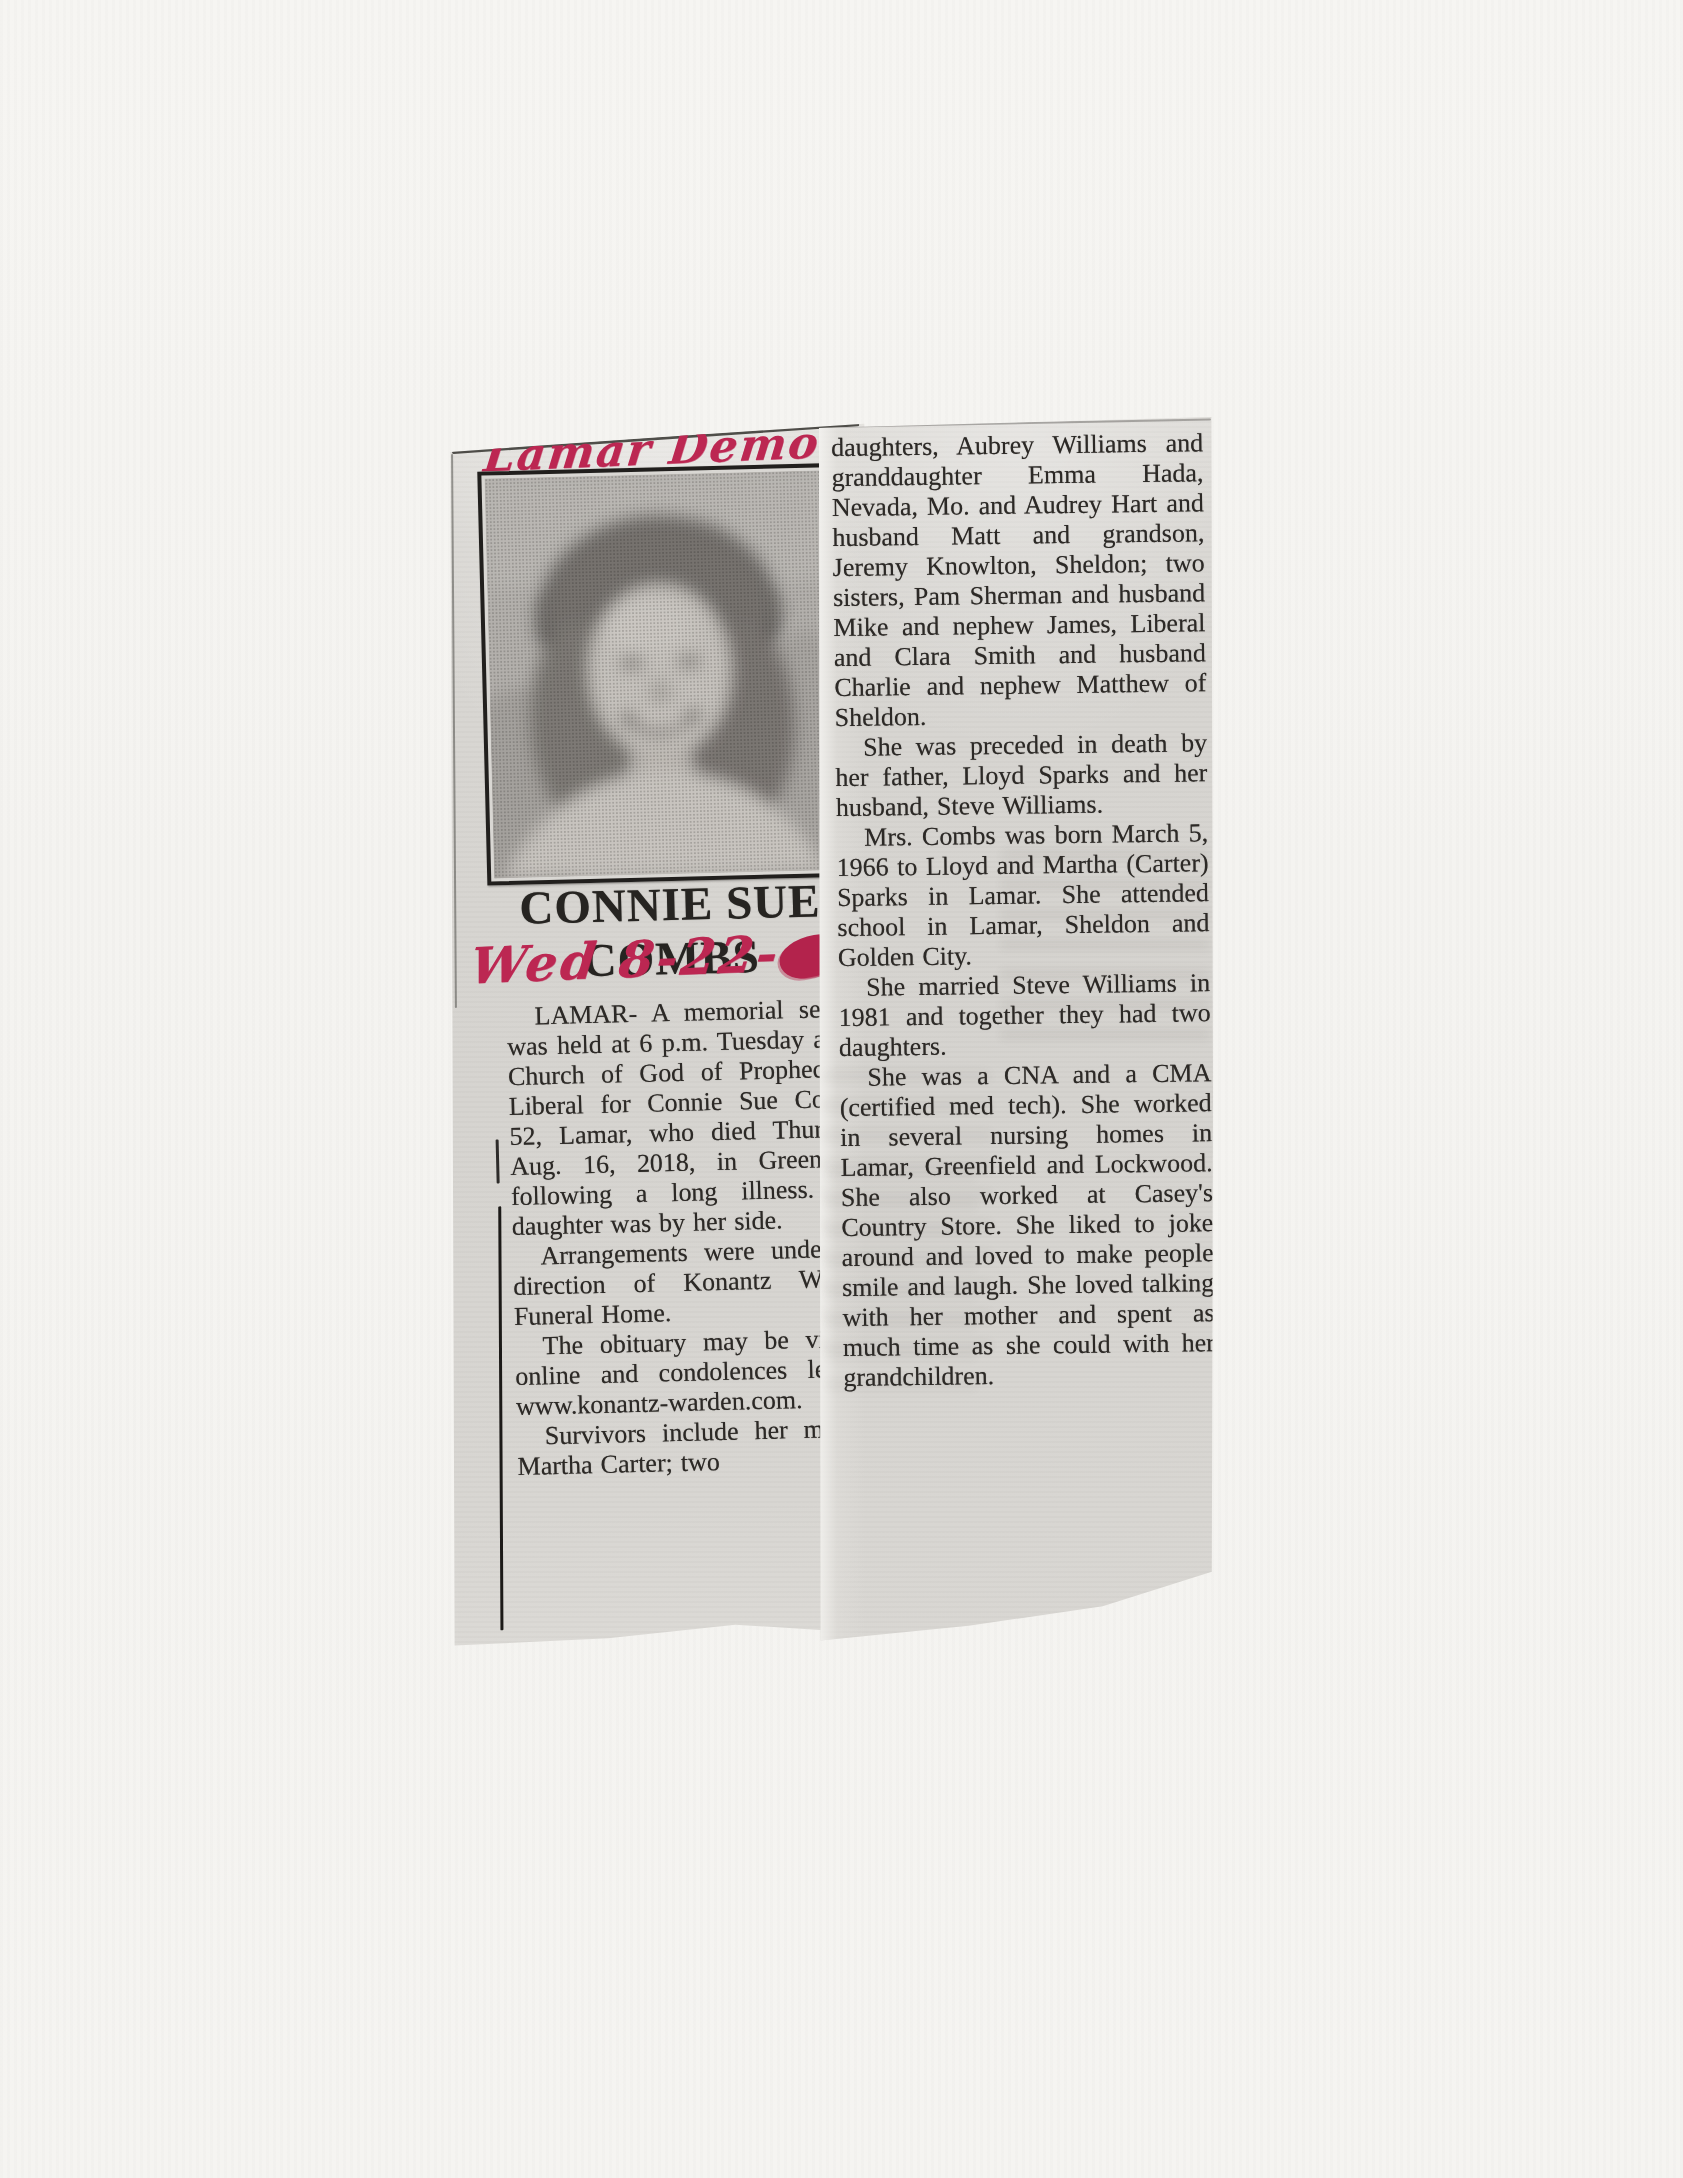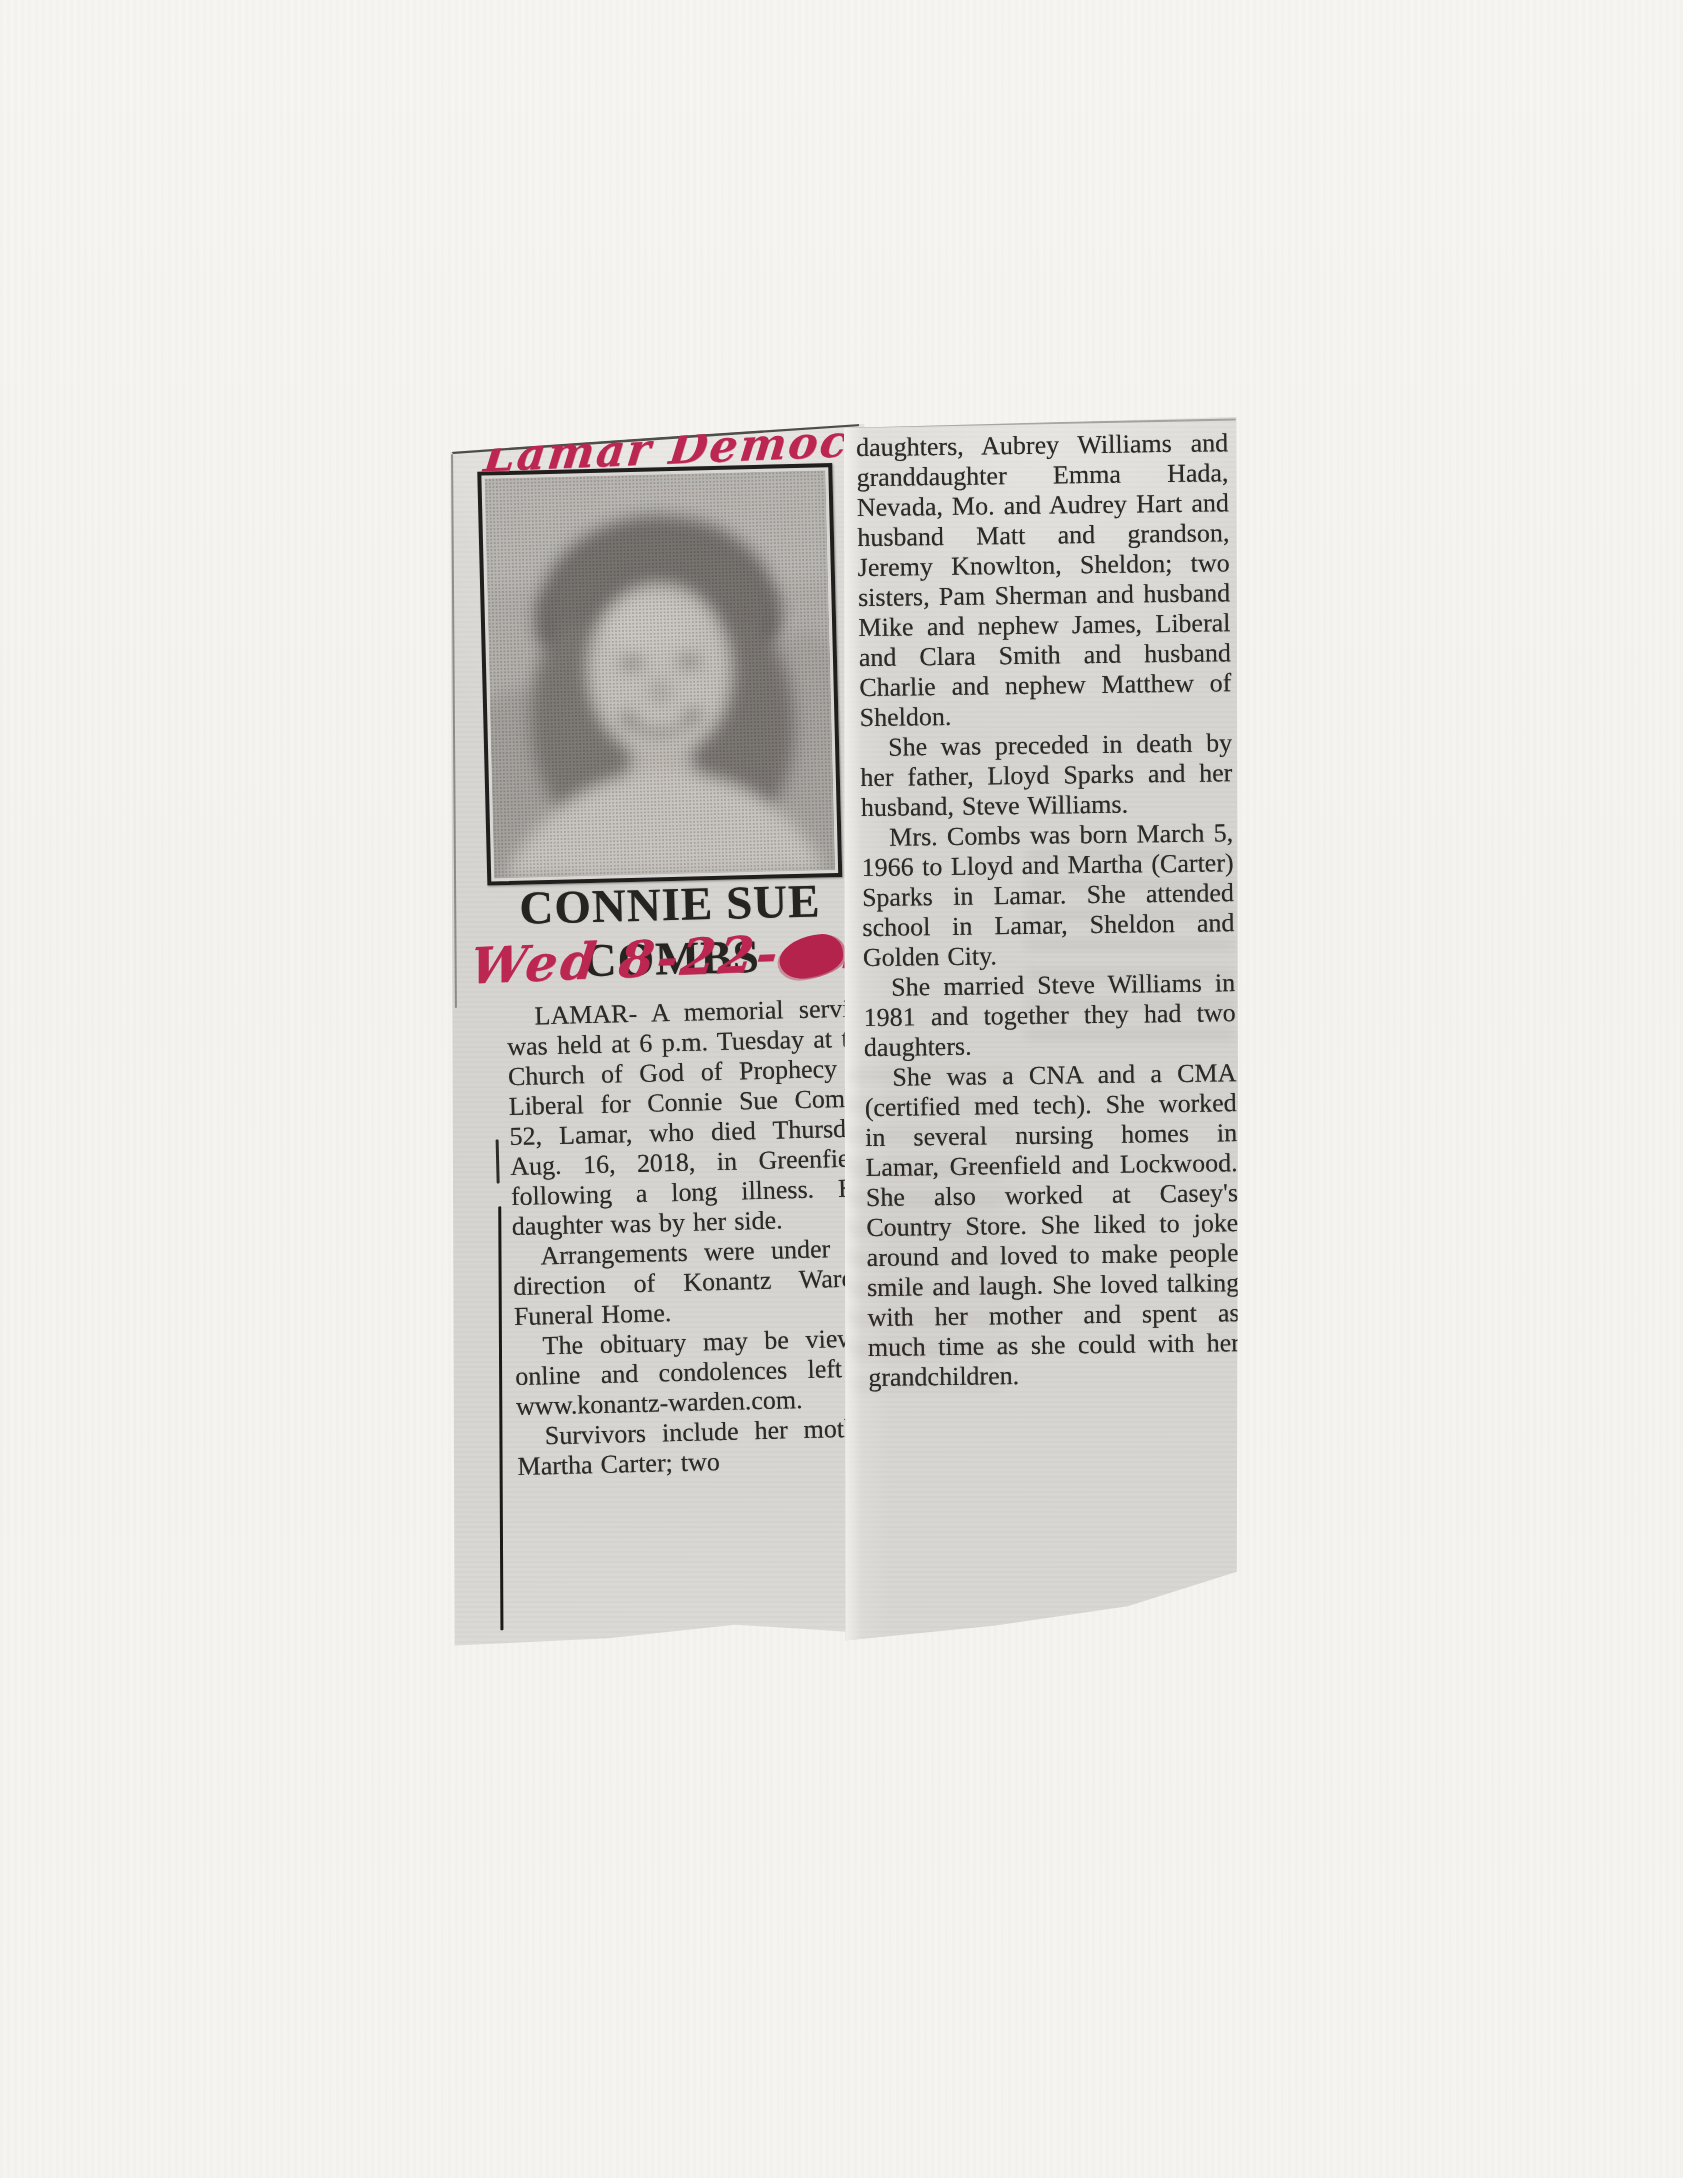--- a/index.html
+++ b/index.html
@@ -20,21 +20,21 @@
       radial-gradient(ellipse 120% 60% at 50% 0%, rgba(255,255,255,0.35), transparent 55%),
       repeating-linear-gradient(0deg, rgba(120,116,110,0.04) 0 2px, transparent 2px 5px),
       linear-gradient(178deg,#e3e1dd 0%,#d9d7d3 10%,#d6d4d0 55%,#d8d6d2 88%,#dcdad6 100%);
     box-shadow:-4px 3px 7px rgba(70,66,60,0.22), 2px 2px 5px rgba(70,66,60,0.15);
   }
   .strip-left{
     left:447px;top:420px;width:424px;height:1228px;
     clip-path:polygon(0.8% 2.6%, 50% 1.4%, 98.4% 0.3%, 99.8% 7%, 99% 55%, 99.9% 98.8%, 68% 98.1%, 38% 99.2%, 1.8% 99.8%);
   }
   .strip-right{
-    left:844px;top:417px;width:394px;height:1231px;
+    left:819px;top:417px;width:394px;height:1231px;
     clip-path:polygon(0 0.9%, 55% 0.4%, 99.6% 0, 100% 55%, 99.7% 93.8%, 72% 96.6%, 38% 98.2%, 0.4% 99.4%);
     background:
       linear-gradient(90deg, rgba(245,244,241,0.85) 0, rgba(228,226,222,0.4) 18px, transparent 46px),
       radial-gradient(ellipse 120% 50% at 50% 0%, rgba(255,255,255,0.3), transparent 55%),
       repeating-linear-gradient(0deg, rgba(120,116,110,0.04) 0 2px, transparent 2px 5px),
       linear-gradient(178deg,#dedcd8 0%,#d8d6d2 12%,#d5d3cf 55%,#d9d7d3 100%);
   }
   .cut-edge{position:absolute;background:#34322e;border-radius:2px;}
   .edge-top-left{top:31px;left:5px;width:408px;height:3px;opacity:.85;transform:rotate(-3.9deg);transform-origin:left top;}
   .edge-left-left{top:34px;left:6px;width:2px;height:554px;opacity:.45;transform:rotate(-0.4deg);}

